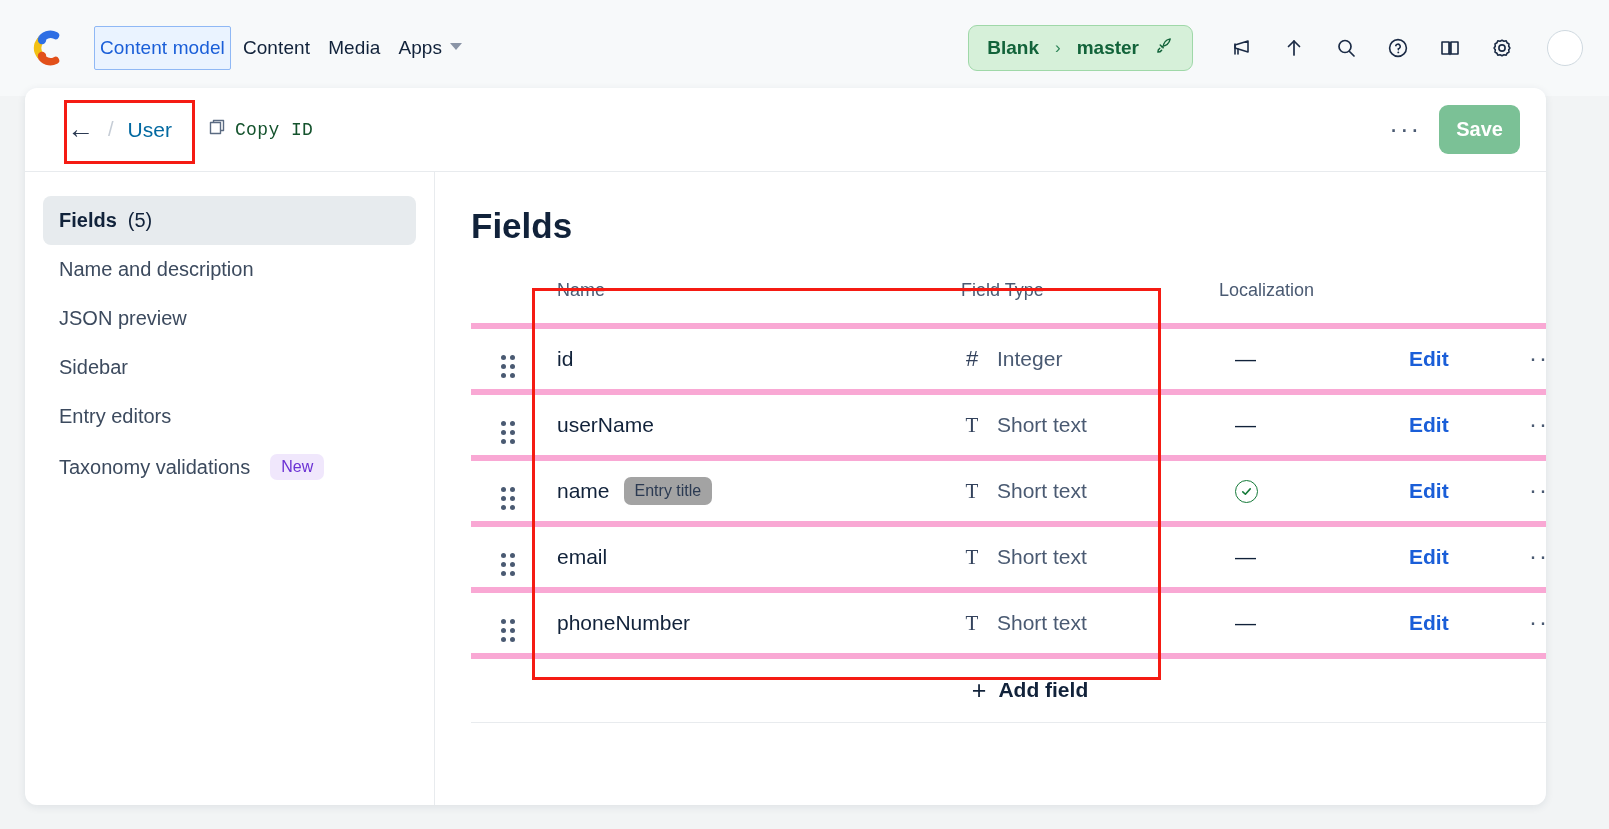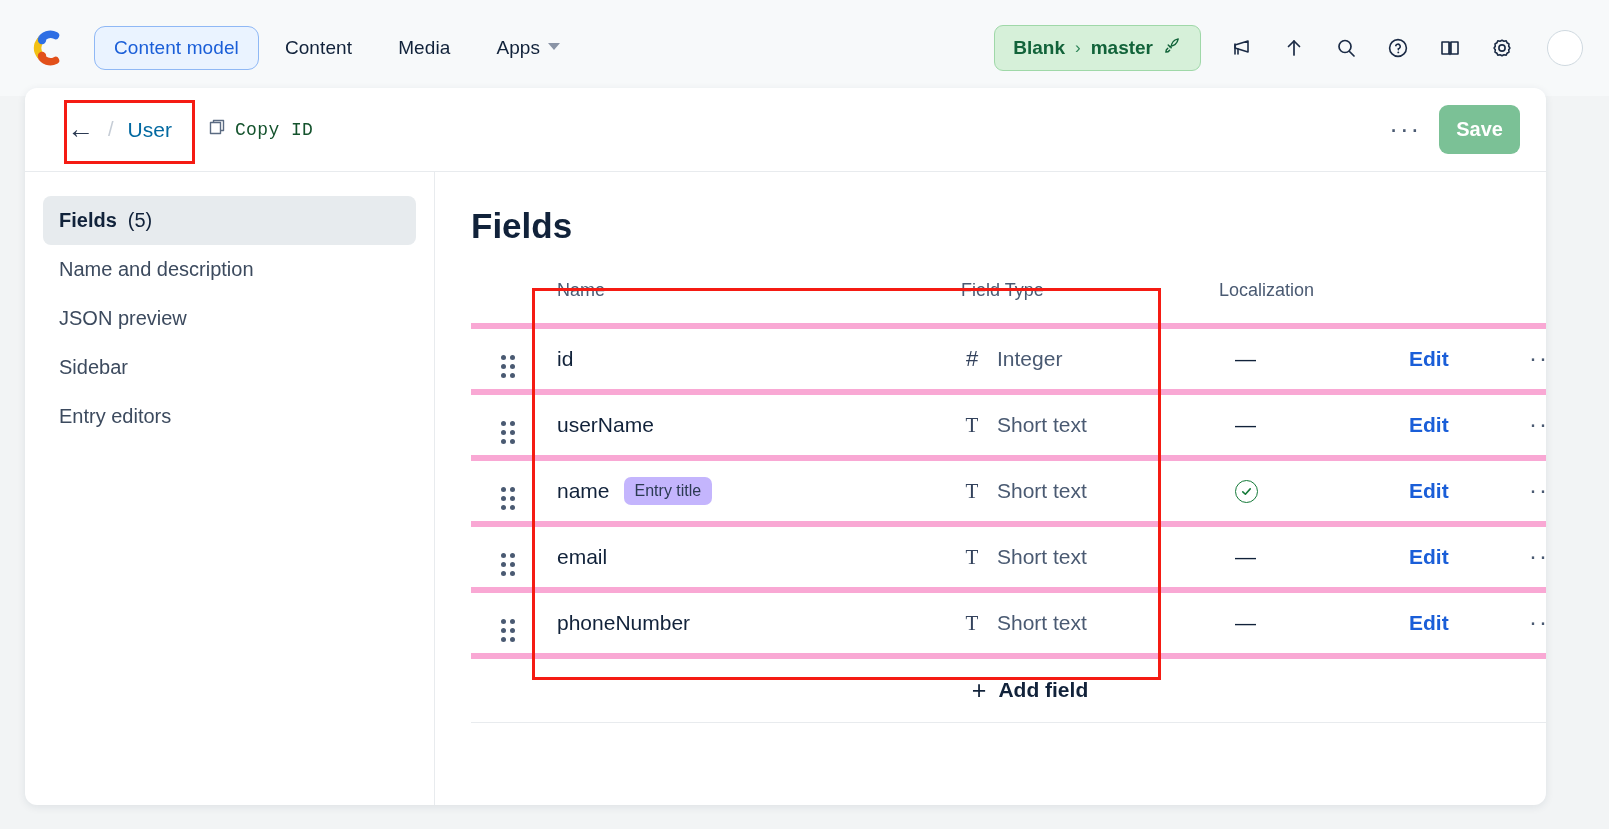--- a/index.html
+++ b/index.html
@@ -29,22 +29,22 @@
     flex: 0 0 auto;
     margin-right: 26px;
   }
   .logo svg { display: block; }
 
   .nav-tabs { display: flex; align-items: center; gap: 6px; }
 
   .nav-tab {
     font-size: 19px;
     color: #11223a;
-    padding: 10px 19px;
-    border-radius: 11px;
+    padding: 10px 5px;
+    border-radius: 2px;
     border: 1px solid transparent;
     white-space: nowrap;
     cursor: pointer;
     letter-spacing: .1px;
   }
   .nav-tab.active {
     color: #1a5ed8;
     background: #eaf3ff;
     border-color: #8fb8f5;
   }
@@ -57,30 +57,30 @@
     vertical-align: middle;
     position: relative;
     top: -2px;
   }
 
   .nav-spacer { flex: 1 1 auto; }
 
   .env-badge {
     display: flex;
     align-items: center;
-    gap: 10px;
+    gap: 16px;
     background: #d6f0d9;
     border: 1px solid #9fd8a8;
     border-radius: 9px;
     padding: 10px 18px;
     font-size: 19px;
     color: #12633a;
     font-weight: 700;
     cursor: pointer;
-    margin-right: 28px;
+    margin-right: 36px;
   }
   .env-badge .sep { color: #2e8558; font-weight: 400; font-size: 17px; }
   .env-badge .rocket { font-size: 17px; }
 
   .nav-icons { display: flex; align-items: center; gap: 26px; }
   .nav-icon {
     width: 26px; height: 26px;
     display: flex; align-items: center; justify-content: center;
     cursor: pointer;
     color: #1b2b45;
@@ -251,21 +251,21 @@
   }
   .drag-handle i {
     width: 5px; height: 5px;
     background: #4a5a72;
     border-radius: 50%;
     display: block;
   }
 
   .name-cell { display: flex; align-items: center; gap: 14px; }
   .badge-entry {
-    background: #c4b5fd;
+    background: #a3a3a3;
     color: #2b3a52;
     font-size: 16px;
     border-radius: 7px;
     padding: 5px 11px;
     white-space: nowrap;
   }
 
   .type-cell {
     display: flex;
     align-items: center;
@@ -456,20 +456,24 @@
       </div>
       <div class="side-item">
         <span>JSON preview</span>
       </div>
       <div class="side-item">
         <span>Sidebar</span>
       </div>
       <div class="side-item">
         <span>Entry editors</span>
       </div>
+      <div class="side-item">
+        <span>Taxonomy validations</span>
+        <span class="badge-new">New</span>
+      </div>
     </div>
 
     <div class="main">
       <h1 class="main-title">Fields</h1>
 
       <table class="fields">
         <thead>
           <tr>
             <th class="c-drag"></th>
             <th class="c-name">Name</th>

